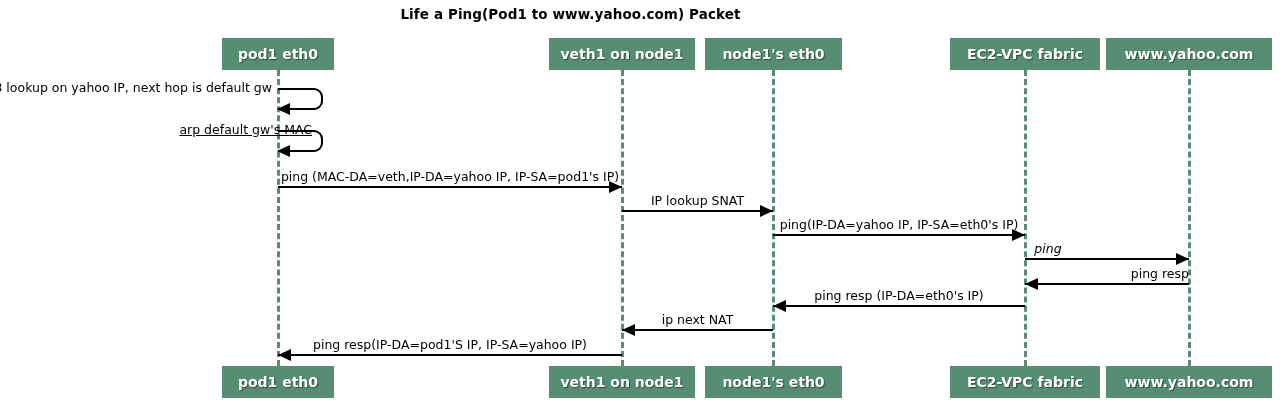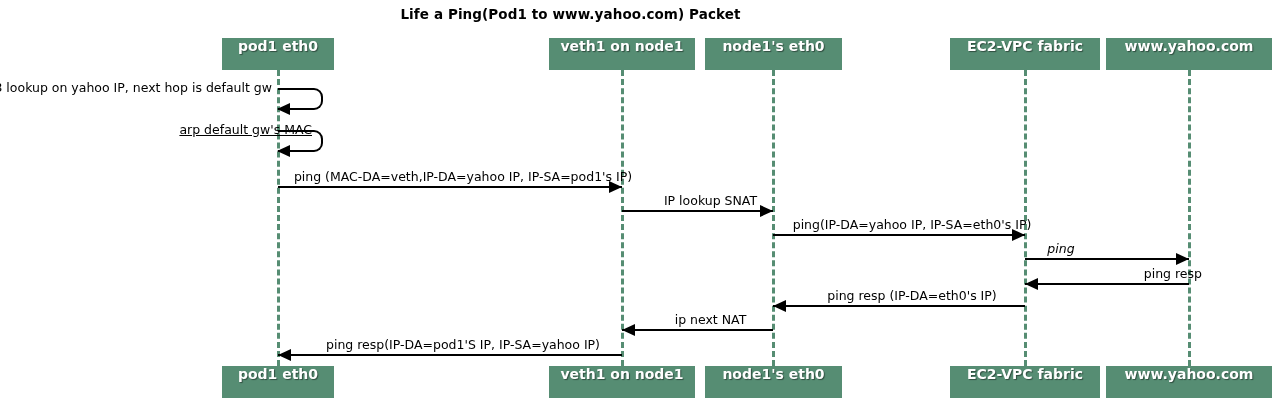--- a/index.html
+++ b/index.html
@@ -33,21 +33,21 @@
   }
   
   .participant-box {
     position: absolute;
     box-sizing: border-box;
     background: #568d73;
     color: #ffffff;
     font-size: 14px;
     font-weight: bold;
     display: flex;
-    align-items: flex-start;
+    align-items: center;
     justify-content: center;
     height: 32px;
     text-shadow: 1px 1px 1px rgba(0,0,0,0.45);
     white-space: nowrap;
   }
   
   .lifeline {
     position: absolute;
     width: 0;
     border-left: 3px dashed #568d73;
@@ -57,21 +57,20 @@
     position: absolute;
     height: 0;
     border-top: 2px solid #000000;
   }
   .msg-label {
     position: absolute;
     font-size: 12.5px;
     color: #000000;
     white-space: nowrap;
     text-align: center;
-    margin-left: 13px;
   }
   .arrowhead {
     position: absolute;
     width: 0;
     height: 0;
     border-top: 6px solid transparent;
     border-bottom: 6px solid transparent;
   }
   .arrow-right {
     border-left: 13px solid #000000;

